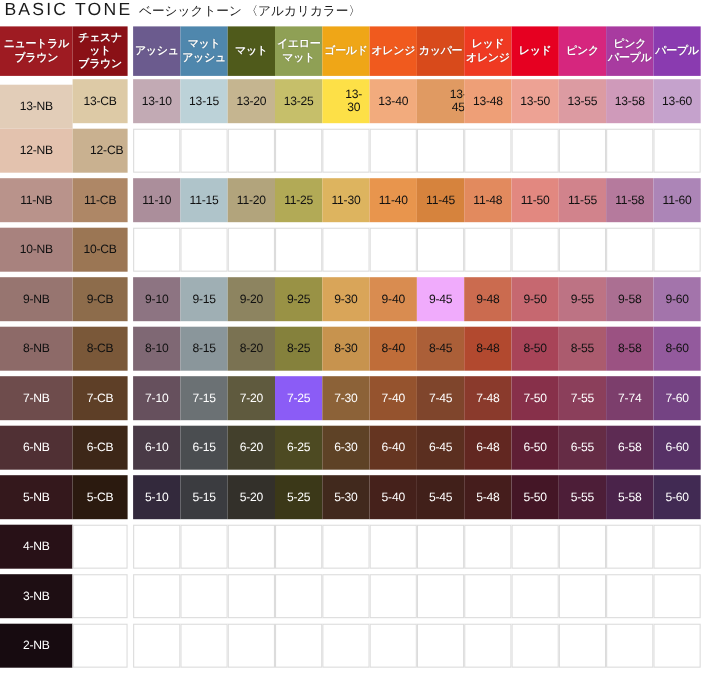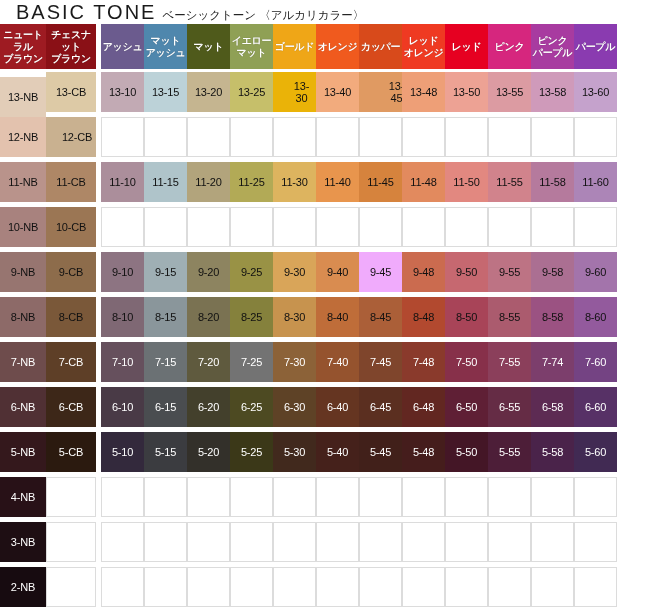--- a/index.html
+++ b/index.html
@@ -17,25 +17,24 @@
 
   
   #title-bar {
     height: 24px;
     padding: 1px 0 0 4px;
     display: flex;
     align-items: baseline;
     white-space: nowrap;
   }
   #title-main {
-    font-size: 20px;
+    font-size: 16px;
     letter-spacing: 2.0px;
     color: #1a1a1a;
     font-weight: 400;
-    margin-left: 12px;
   }
   #title-sub {
     font-size: 11.5px;
     color: #1a1a1a;
     margin-left: 6px;
     letter-spacing: 0px;
   }
 
   
   #chart {
@@ -96,21 +95,21 @@
   }
   .swatch-label {
     pointer-events: none;
     font-size: 11px;
     letter-spacing: -0.2px;
   }
   .lbl-dark  { color: #111111; }
   .lbl-light { color: #ffffff; }
 
   
-  .c0  { width: 46px; text-align: center; }
+  .c0  { width: 66px; text-align: center; }
   .c1  { width: 50px; }
   .gap { width: 5px; }
   .cN  { width: 43px; }
 </style>
 </head>
 <body>
 
 <div id="title-bar">
   <span id="title-main">BASIC TONE</span>
   <span id="title-sub">ベーシックトーン 〈アルカリカラー〉</span>
@@ -223,21 +222,21 @@
           <div class="swatch-box" style="background: rgb(197, 181, 144);">
             <span class="swatch-label lbl-dark">13-20</span>
           </div>
         </div>
         <div class="cell cN">
           <div class="swatch-box" style="background: rgb(198, 191, 106);">
             <span class="swatch-label lbl-dark">13-25</span>
           </div>
         </div>
         <div class="cell cN">
-          <div class="swatch-box" style="background: #eab308; padding-left: 14px;">
+          <div class="swatch-box" style="background: #fde047; padding-left: 14px;">
             <span class="swatch-label lbl-dark">13-30</span>
           </div>
         </div>
         <div class="cell cN">
           <div class="swatch-box" style="background: rgb(242, 171, 125);">
             <span class="swatch-label lbl-dark">13-40</span>
           </div>
         </div>
         <div class="cell cN">
           <div class="swatch-box" style="background: rgb(224, 154, 98); padding-left: 32px;">
@@ -608,21 +607,21 @@
           <div class="swatch-box" style="background: rgb(107, 113, 116);">
             <span class="swatch-label lbl-light">7-15</span>
           </div>
         </div>
         <div class="cell cN">
           <div class="swatch-box" style="background: rgb(95, 90, 62);">
             <span class="swatch-label lbl-light">7-20</span>
           </div>
         </div>
         <div class="cell cN">
-          <div class="swatch-box" style="background: #737373;">
+          <div class="swatch-box" style="background: #8b5cf6;">
             <span class="swatch-label lbl-light">7-25</span>
           </div>
         </div>
         <div class="cell cN">
           <div class="swatch-box" style="background: rgb(140, 98, 56);">
             <span class="swatch-label lbl-light">7-30</span>
           </div>
         </div>
         <div class="cell cN">
           <div class="swatch-box" style="background: rgb(149, 83, 46);">

